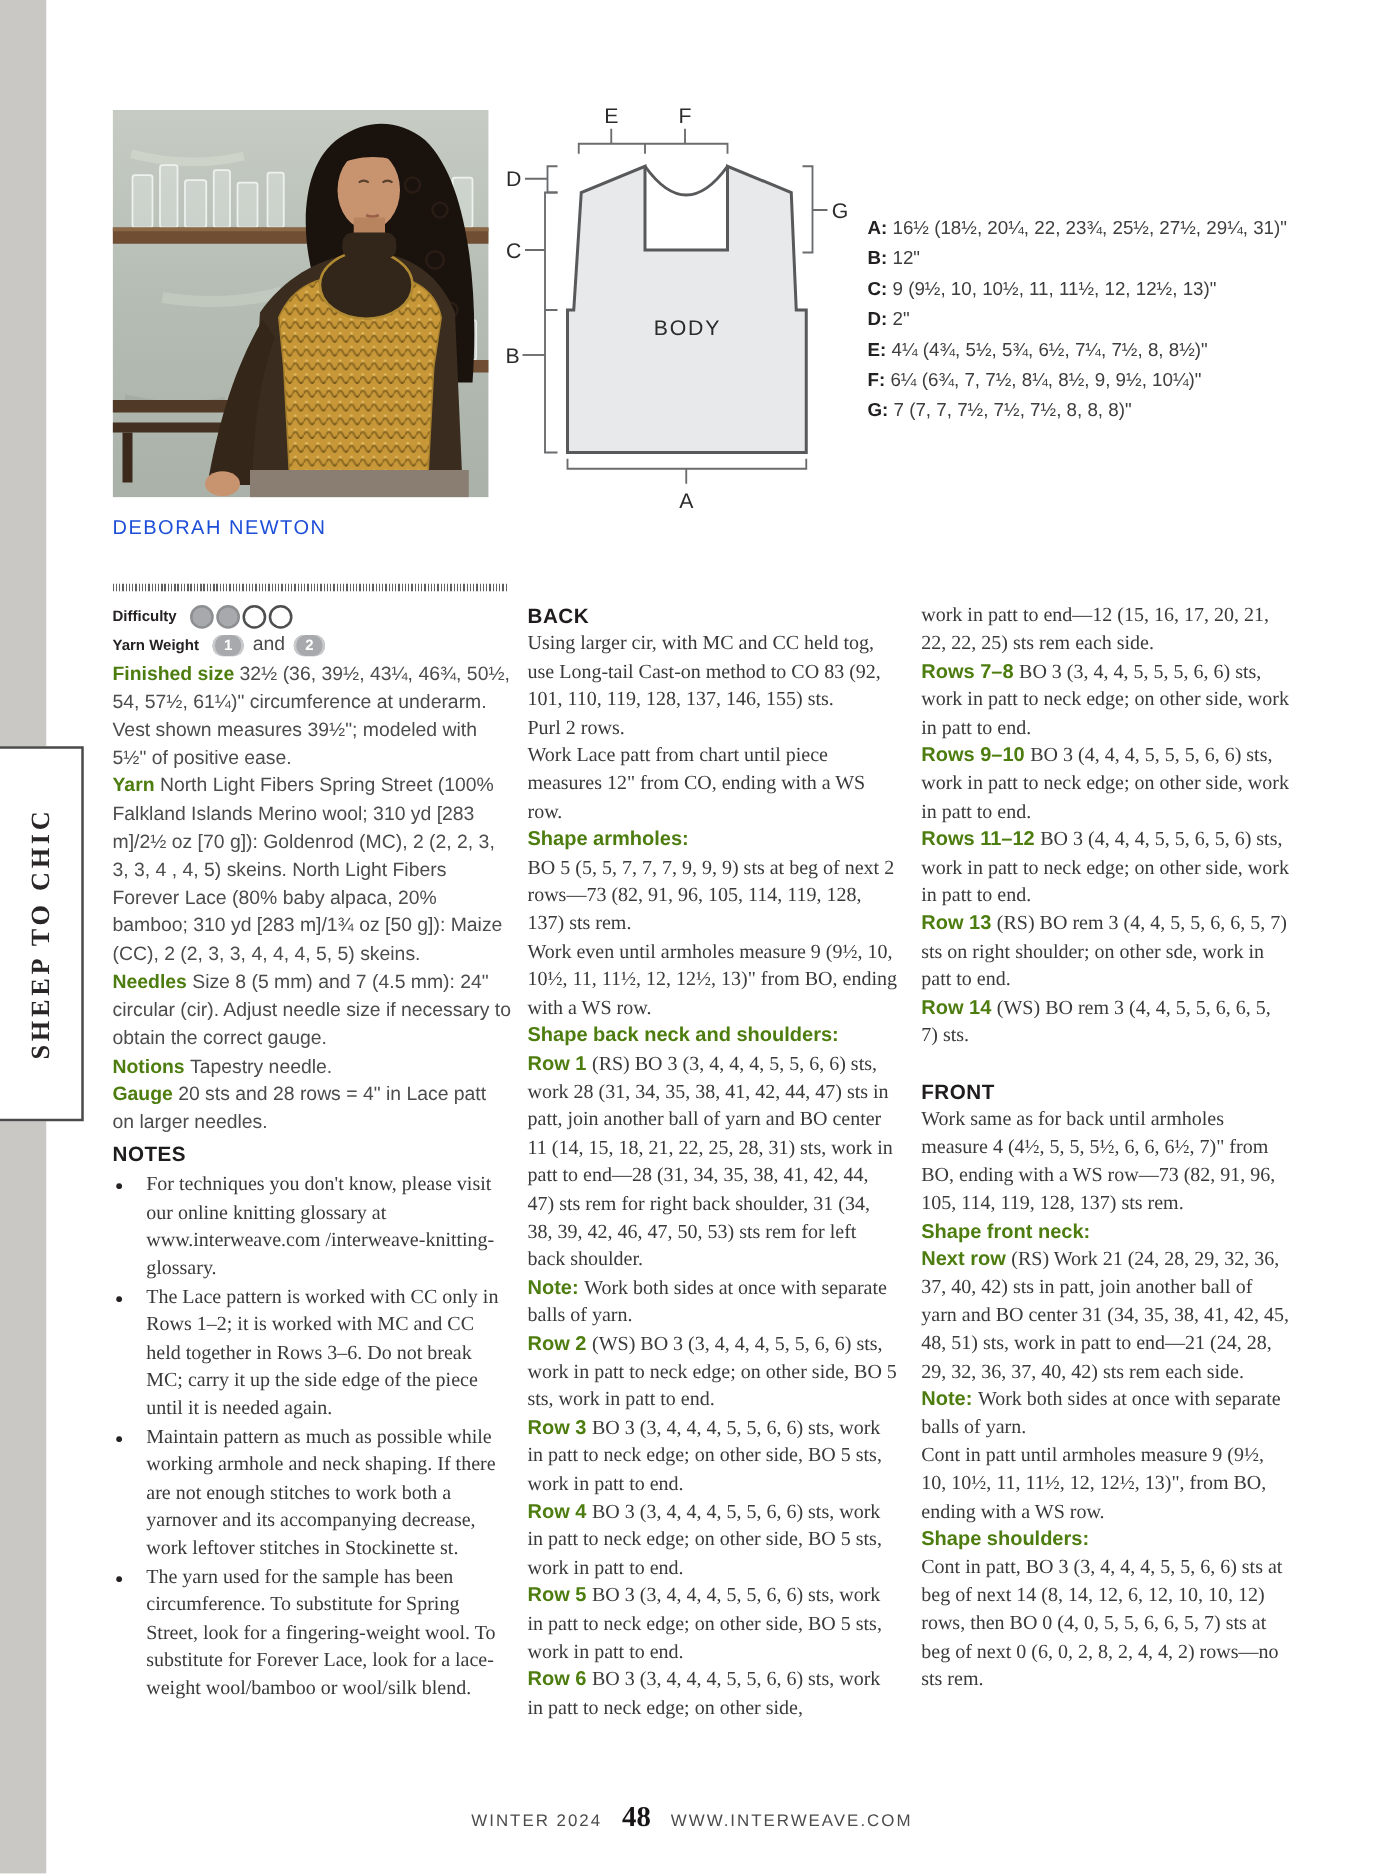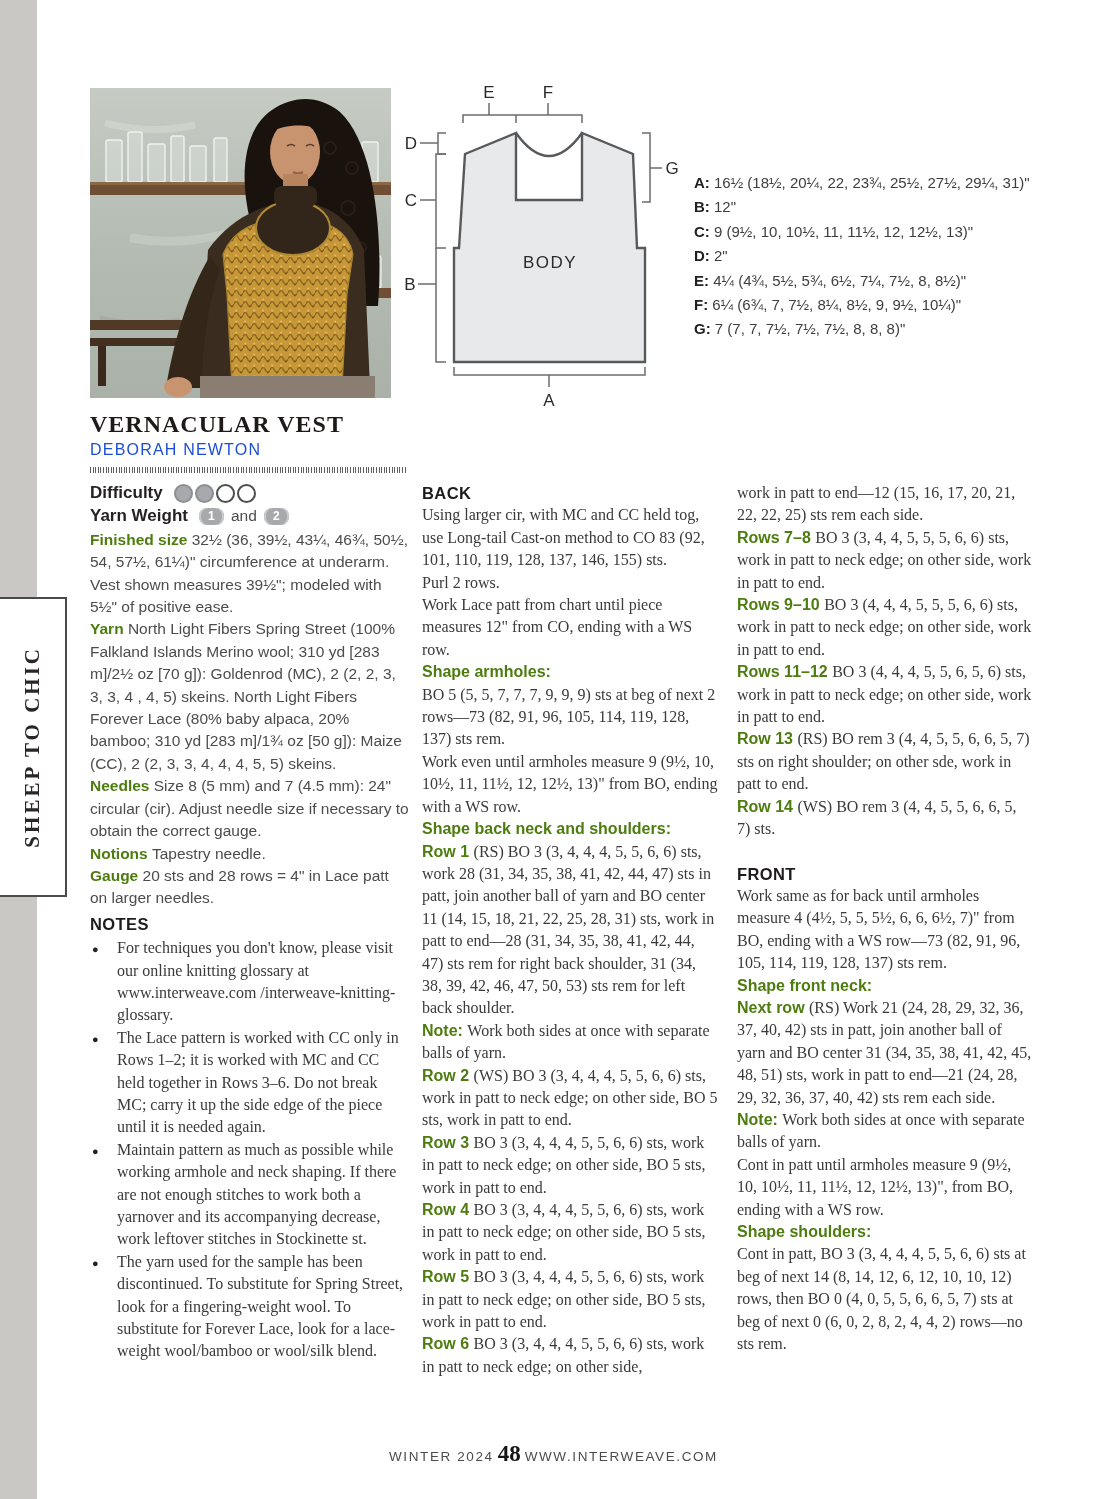--- a/index.html
+++ b/index.html
@@ -18,41 +18,41 @@
   .divider{position:absolute;left:90px;top:467px;width:316px;height:6px;
         background:repeating-linear-gradient(90deg,#5f5f5f 0 1px,#ffffff 1px 2.6px);}
   .col{position:absolute;top:482px;font-size:15.5px;line-height:22.4px;}
   .col1{left:90px;width:320px;}
   .col2{left:422px;width:296px;}
   .col3{left:737px;width:296px;}
   .spec-line{color:#4c4c4c;}
   .spec-line b,.plabel{font-family:"Liberation Sans",sans-serif;font-weight:bold;color:#4d7c0f;}
   .spec-line b:not(:empty)::after{content:" ";}
   .iconrow{display:flex;align-items:center;gap:7px;color:#4c4c4c;margin-bottom:1px;}
-  .iconrow .rowlabel{font-weight:bold;color:#262223;font-size:17px;margin-right:4px;}
+  .iconrow .rowlabel{font-weight:bold;color:#262223;font-size:12px;margin-right:4px;}
   .dot{display:inline-block;width:15px;height:15px;border-radius:50%;border:2.4px solid #4d4e50;
         background:#ffffff;margin-right:2px;}
   .dot.filled{background:#a7a9ac;border-color:#8d8f92;}
   .skein{display:inline-flex;align-items:center;justify-content:center;width:25px;height:17px;
         background:#a7a9ac;border-radius:8px;color:#ffffff;font-weight:bold;font-size:12px;
         box-shadow:inset 2px 0 0 #c9cacc, inset -2px 0 0 #c9cacc;}
   .conj{color:#4c4c4c;text-align:right;}
   .sec-head{font-weight:bold;font-size:16.5px;letter-spacing:.4px;color:#1f1c1d;margin:0;}
   .notes-head{margin-top:3px;}
   ul.notes{list-style:none;margin:2px 0 0 0;padding:0;font-family:"Liberation Serif",serif;font-size:16px;color:#3a3a3a;}
   ul.notes li{position:relative;padding-left:27px;}
   ul.notes li::before{content:"\25CF";position:absolute;left:2px;top:1px;font-size:11px;color:#262223;}
   .para{margin:0;font-family:"Liberation Serif",serif;font-size:16px;color:#3a3a3a;}
   .plabel:not(:empty)::after{content:" ";}
   .front-head{margin-top:22px;}
   .schematic{position:absolute;left:400px;top:80px;width:290px;height:330px;}
   .measurements{position:absolute;left:694px;top:171px;font-size:15px;line-height:24.4px;color:#3e3e3e;}
   .measurements b{color:#232021;}
   .footer{position:absolute;left:0;top:1441px;width:1107px;display:flex;align-items:baseline;
-        justify-content:center;gap:4px;}
+        justify-content:center;gap:16px;}
   .footer .season,.footer .site{font-size:13.5px;letter-spacing:1.6px;color:#4c4c4c;}
   .footer .pageno{font-family:"Liberation Serif",serif;font-weight:bold;font-size:23px;color:#171515;}
   svg text{font-family:"Liberation Sans",sans-serif;}
 </style>
 </head>
 <body>
 
 <div class="page">
 
   <div class="left-strip"></div>
@@ -175,21 +175,20 @@
   <div class="mline"><b>A:</b> <span>16½ (18½, 20¼, 22, 23¾, 25½, 27½, 29¼, 31)"</span></div>
       <div class="mline"><b>B:</b> <span>12"</span></div>
       <div class="mline"><b>C:</b> <span>9 (9½, 10, 10½, 11, 11½, 12, 12½, 13)"</span></div>
       <div class="mline"><b>D:</b> <span>2"</span></div>
       <div class="mline"><b>E:</b> <span>4¼ (4¾, 5½, 5¾, 6½, 7¼, 7½, 8, 8½)"</span></div>
       <div class="mline"><b>F:</b> <span>6¼ (6¾, 7, 7½, 8¼, 8½, 9, 9½, 10¼)"</span></div>
       <div class="mline"><b>G:</b> <span>7 (7, 7, 7½, 7½, 7½, 8, 8, 8)"</span></div>
     </div>
 
   <div class="titleblock">
-    <h1>VERNACULAR VEST</h1>
     <div class="byline">DEBORAH NEWTON</div>
   </div>
   <div class="divider"></div>
 
   <div class="col col1">
     <div class="iconrow">
       <span class="rowlabel">Difficulty</span>
       <span style="display:inline-flex;align-items:center;">
           <span class="dot filled"></span>
           <span class="dot filled"></span>
@@ -210,21 +209,21 @@
         <div class="spec-line"><b>Needles</b><span>Size 8 (5 mm) and 7 (4.5 mm): 24" circular (cir). Adjust needle size if necessary to obtain the correct gauge.</span></div>
         <div class="spec-line"><b>Notions</b><span>Tapestry needle.</span></div>
         <div class="spec-line"><b>Gauge</b><span>20 sts and 28 rows = 4" in Lace patt on larger needles.</span></div>
       </div>
     <p class="sec-head notes-head">NOTES</p>
     <ul class="notes">
 
     <li>For techniques you don't know, please visit our online knitting glossary at www.interweave.com /interweave-knitting-glossary.</li>
         <li>The Lace pattern is worked with CC only in Rows 1–2; it is worked with MC and CC held together in Rows 3–6. Do not break MC; carry it up the side edge of the piece until it is needed again.</li>
         <li>Maintain pattern as much as possible while working armhole and neck shaping. If there are not enough stitches to work both a yarnover and its accompanying decrease, work leftover stitches in Stockinette st.</li>
-        <li>The yarn used for the sample has been discontinued. To substitute for Spring Street, look for a fingering-weight wool. To substitute for Forever Lace, look for a lace-weight wool/bamboo or wool/silk blend.</li>
+        <li>The yarn used for the sample has been circumference. To substitute for Spring Street, look for a fingering-weight wool. To substitute for Forever Lace, look for a lace-weight wool/bamboo or wool/silk blend.</li>
       </ul>
   </div>
 
   <div class="col col2">
     <p class="sec-head">BACK</p>
     <div>
 
     <p class="para"><b class="plabel"></b><span>Using larger cir, with MC and CC held tog, use Long-tail Cast-on method to CO 83 (92, 101, 110, 119, 128, 137, 146, 155) sts.</span></p>
         <p class="para"><b class="plabel"></b><span>Purl 2 rows.</span></p>
         <p class="para"><b class="plabel"></b><span>Work Lace patt from chart until piece measures 12" from CO, ending with a WS row.</span></p>

